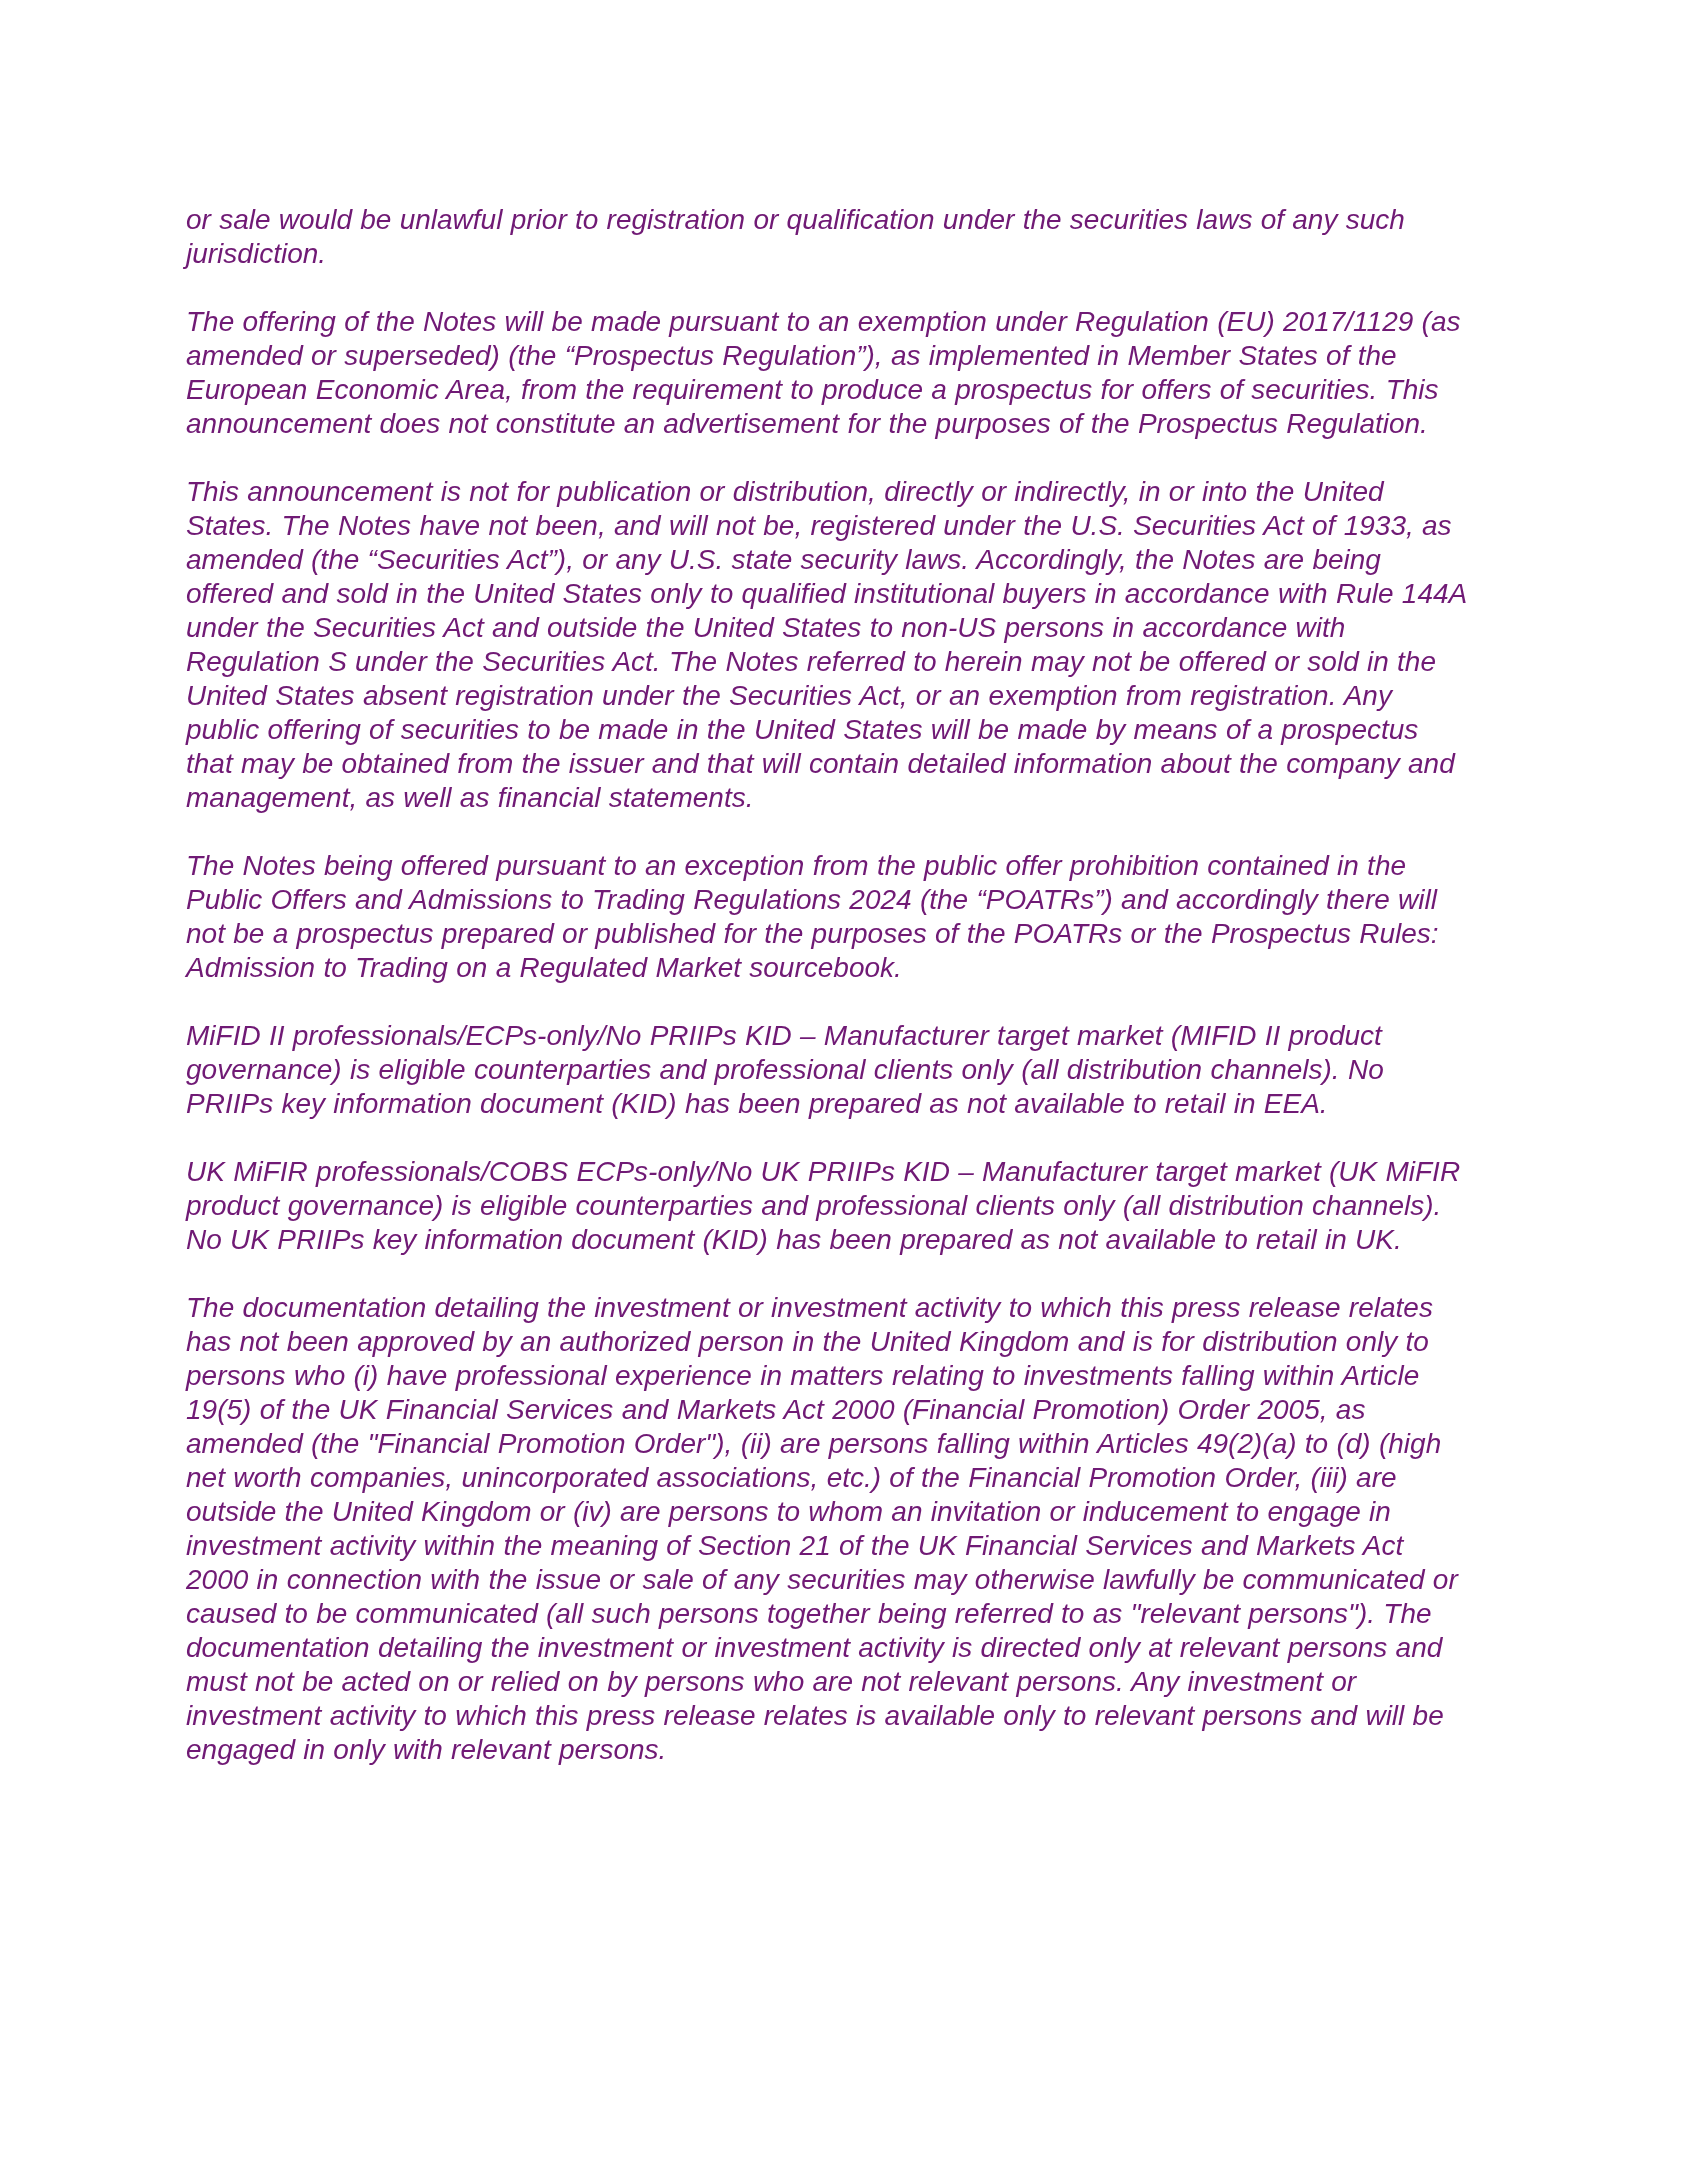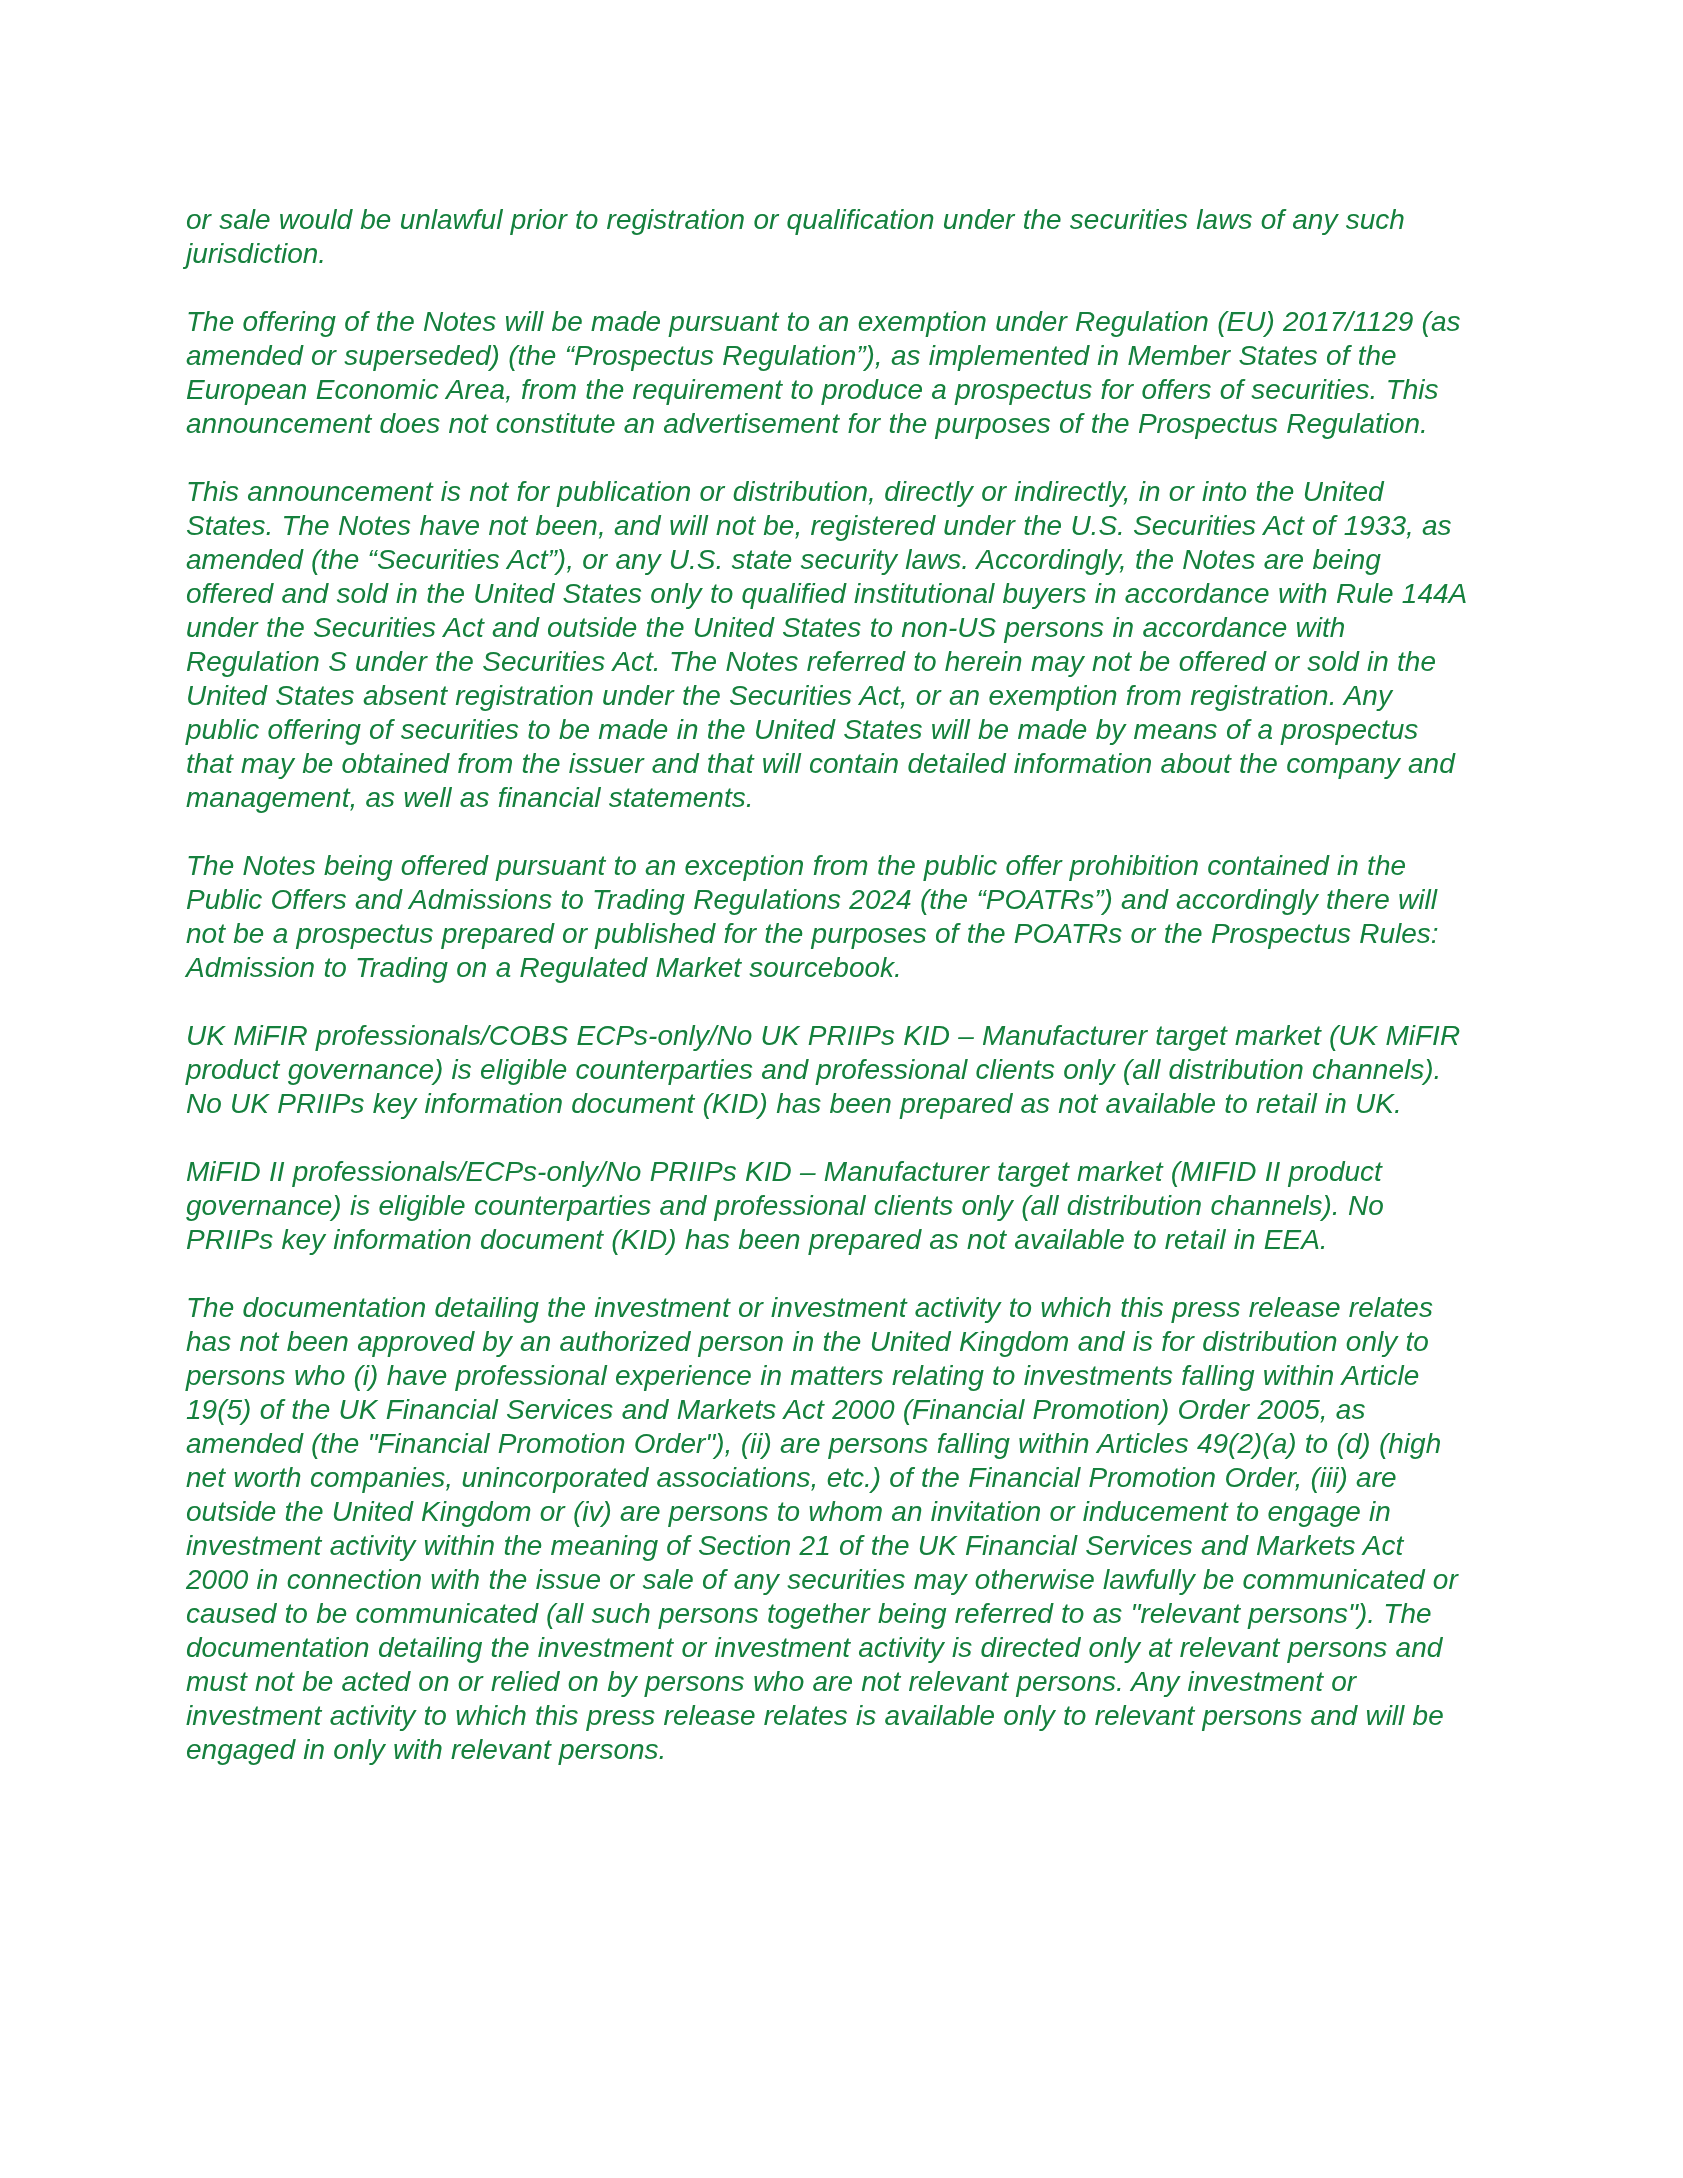--- a/index.html
+++ b/index.html
@@ -23,33 +23,33 @@
     box-sizing: border-box;
     padding: 203px 208px 0 186px;
   }
   .doc {
     width: 1287px;
   }
   .doc p {
     font-style: italic;
     font-size: 28px;
     line-height: 34px;
-    color: #15803d;
+    color: #701a75;
     margin: 0 0 34px 0;
     text-align: left;
     word-spacing: 0.5px;
   }
 </style>
 </head>
 <body>
 
 <div class="page">
   <div class="doc">
     <p>or sale would be unlawful prior to registration or qualification under the securities laws of any such jurisdiction.</p>
     <p>The offering of the Notes will be made pursuant to an exemption under Regulation (EU) 2017/1129 (as amended or superseded) (the “Prospectus Regulation”), as implemented in Member States of the European Economic Area, from the requirement to produce a prospectus for offers of securities. This announcement does not constitute an advertisement for the purposes of the Prospectus Regulation.</p>
     <p>This announcement is not for publication or distribution, directly or indirectly, in or into the United States. The Notes have not been, and will not be, registered under the U.S. Securities Act of 1933, as amended (the “Securities Act”), or any U.S. state security laws. Accordingly, the Notes are being offered and sold in the United States only to qualified institutional buyers in accordance with Rule 144A under the Securities Act and outside the United States to non-US persons in accordance with Regulation S under the Securities Act. The Notes referred to herein may not be offered or sold in the United States absent registration under the Securities Act, or an exemption from registration.  Any public offering of securities to be made in the United States will be made by means of a prospectus that may be obtained from the issuer and that will contain detailed information about the company and management, as well as financial statements.</p>
     <p>The Notes being offered pursuant to an exception from the public offer prohibition contained in the Public Offers and Admissions to Trading Regulations 2024 (the “POATRs”) and accordingly there will not be a prospectus prepared or published for the purposes of the POATRs or the Prospectus Rules: Admission to Trading on a Regulated Market sourcebook.</p>
+    <p>MiFID II professionals/ECPs-only/No PRIIPs KID – Manufacturer target market (MIFID II product governance) is eligible counterparties and professional clients only (all distribution channels). No PRIIPs key information document (KID) has been prepared as not available to retail in EEA.</p>
     <p>UK MiFIR professionals/COBS ECPs-only/No UK PRIIPs KID – Manufacturer target market (UK MiFIR product governance) is eligible counterparties and professional clients only (all distribution channels). No UK PRIIPs key information document (KID) has been prepared as not available to retail in UK.</p>
-    <p>MiFID II professionals/ECPs-only/No PRIIPs KID – Manufacturer target market (MIFID II product governance) is eligible counterparties and professional clients only (all distribution channels). No PRIIPs key information document (KID) has been prepared as not available to retail in EEA.</p>
     <p>The documentation detailing the investment or investment activity to which this press release relates has not been approved by an authorized person in the United Kingdom and is for distribution only to persons who (i) have professional experience in matters relating to investments falling within Article 19(5) of the UK Financial Services and Markets Act 2000 (Financial Promotion) Order 2005, as amended (the "Financial Promotion Order"), (ii) are persons falling within Articles 49(2)(a) to (d) (high net worth companies, unincorporated associations, etc.) of the Financial Promotion Order, (iii) are outside the United Kingdom or (iv) are persons to whom an invitation or inducement to engage in investment activity within the meaning of Section 21 of the UK Financial Services and Markets Act 2000 in connection with the issue or sale of any securities may otherwise lawfully be communicated or caused to be communicated (all such persons together being referred to as "relevant persons"). The documentation detailing the investment or investment activity is directed only at relevant persons and must not be acted on or relied on by persons who are not relevant persons. Any investment or investment activity to which this press release relates is available only to relevant persons and will be engaged in only with relevant persons.</p>
   </div>
 </div>
 
 
 </body></html>

